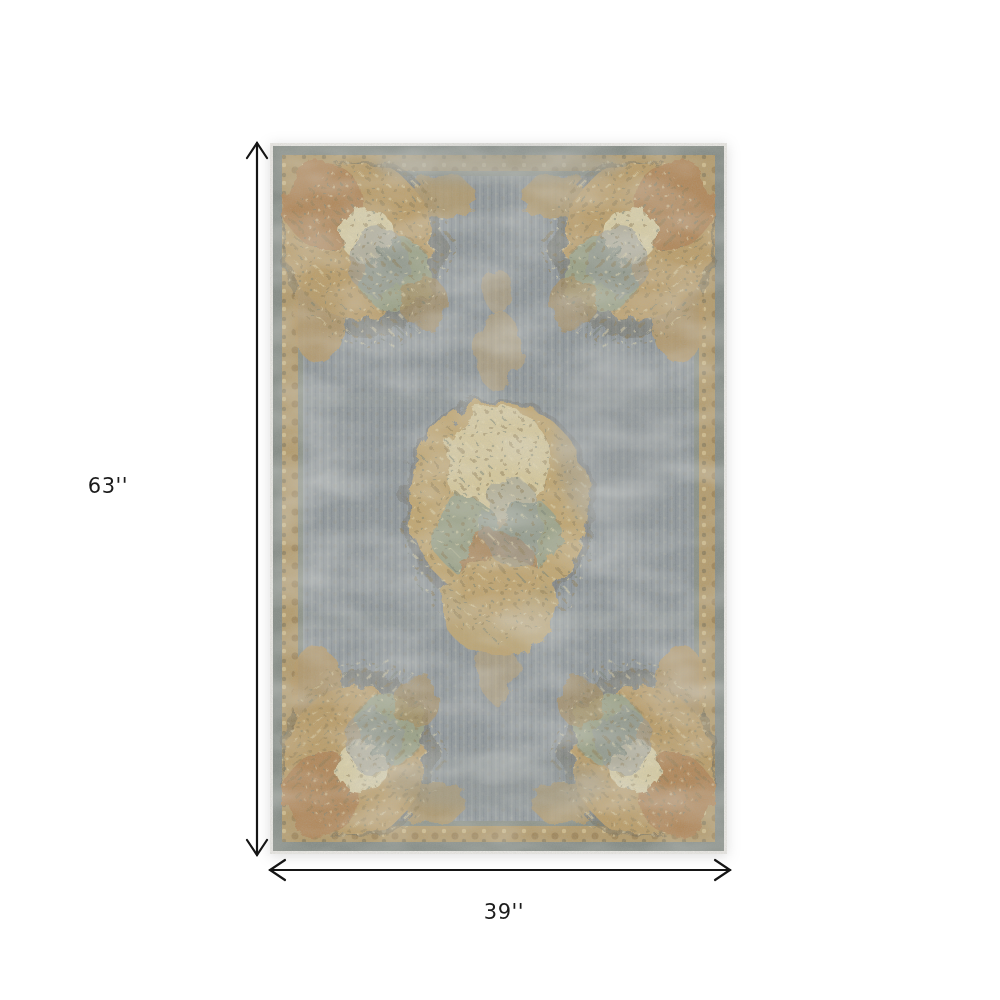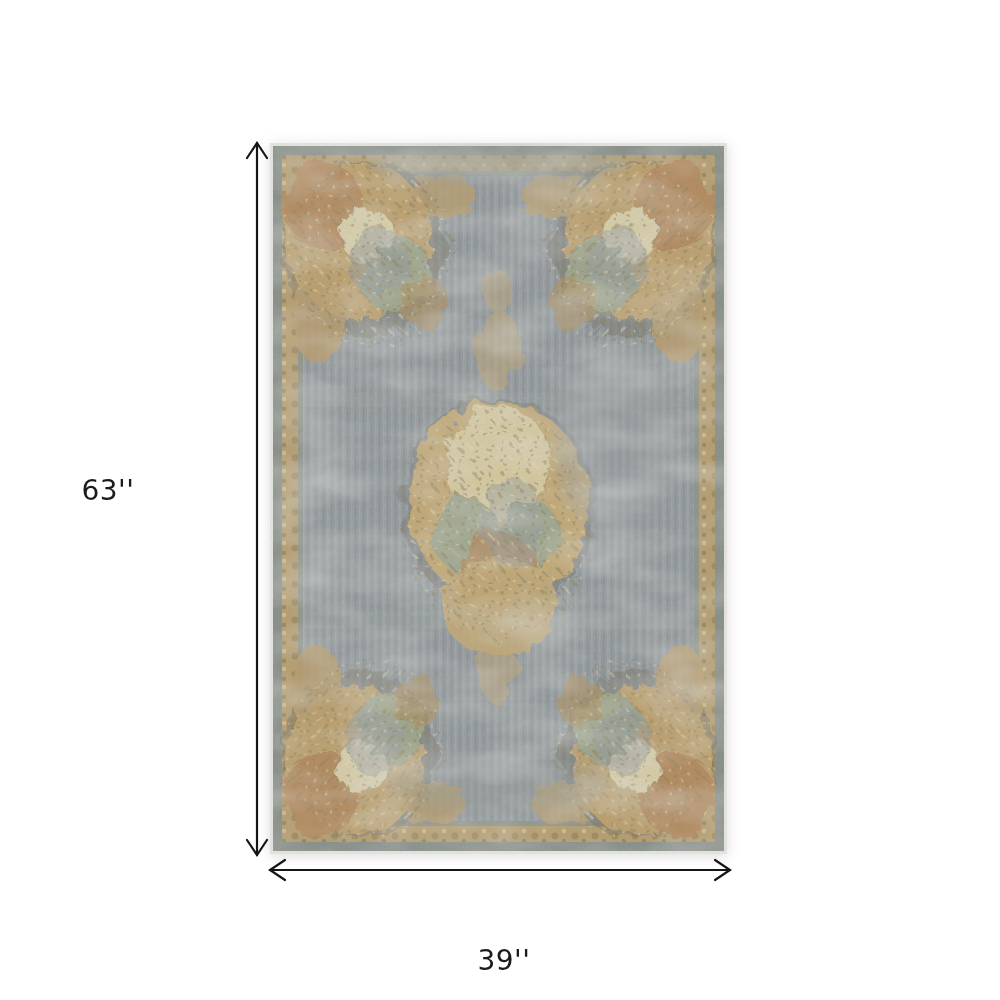--- a/index.html
+++ b/index.html
@@ -30,27 +30,27 @@
   .dim-arrows .stroke {
     fill: none;
     stroke: var(--arrow, #151515);
     stroke-width: 2.2;
     stroke-linecap: round;
     stroke-linejoin: miter;
   }
   .dim-label {
     position: absolute;
     color: var(--label-text, #1b1b1b);
-    font-size: 28px;
+    font-size: 21px;
     letter-spacing: 0.5px;
     text-align: center;
     white-space: nowrap;
   }
   .height-label { left: 60px; top: 474px; width: 96px; }
-  .width-label  { left: 452px; top: 944px; width: 104px; }
+  .width-label  { left: 452px; top: 900px; width: 104px; }
 </style>
 </head>
 <body>
 
 <div class="canvas">
 
   <div class="rug">
     <svg width="457" height="711" viewBox="0 0 457 711" xmlns="http://www.w3.org/2000/svg">
       <defs>
         <filter id="rough" x="-40%" y="-40%" width="180%" height="180%">

